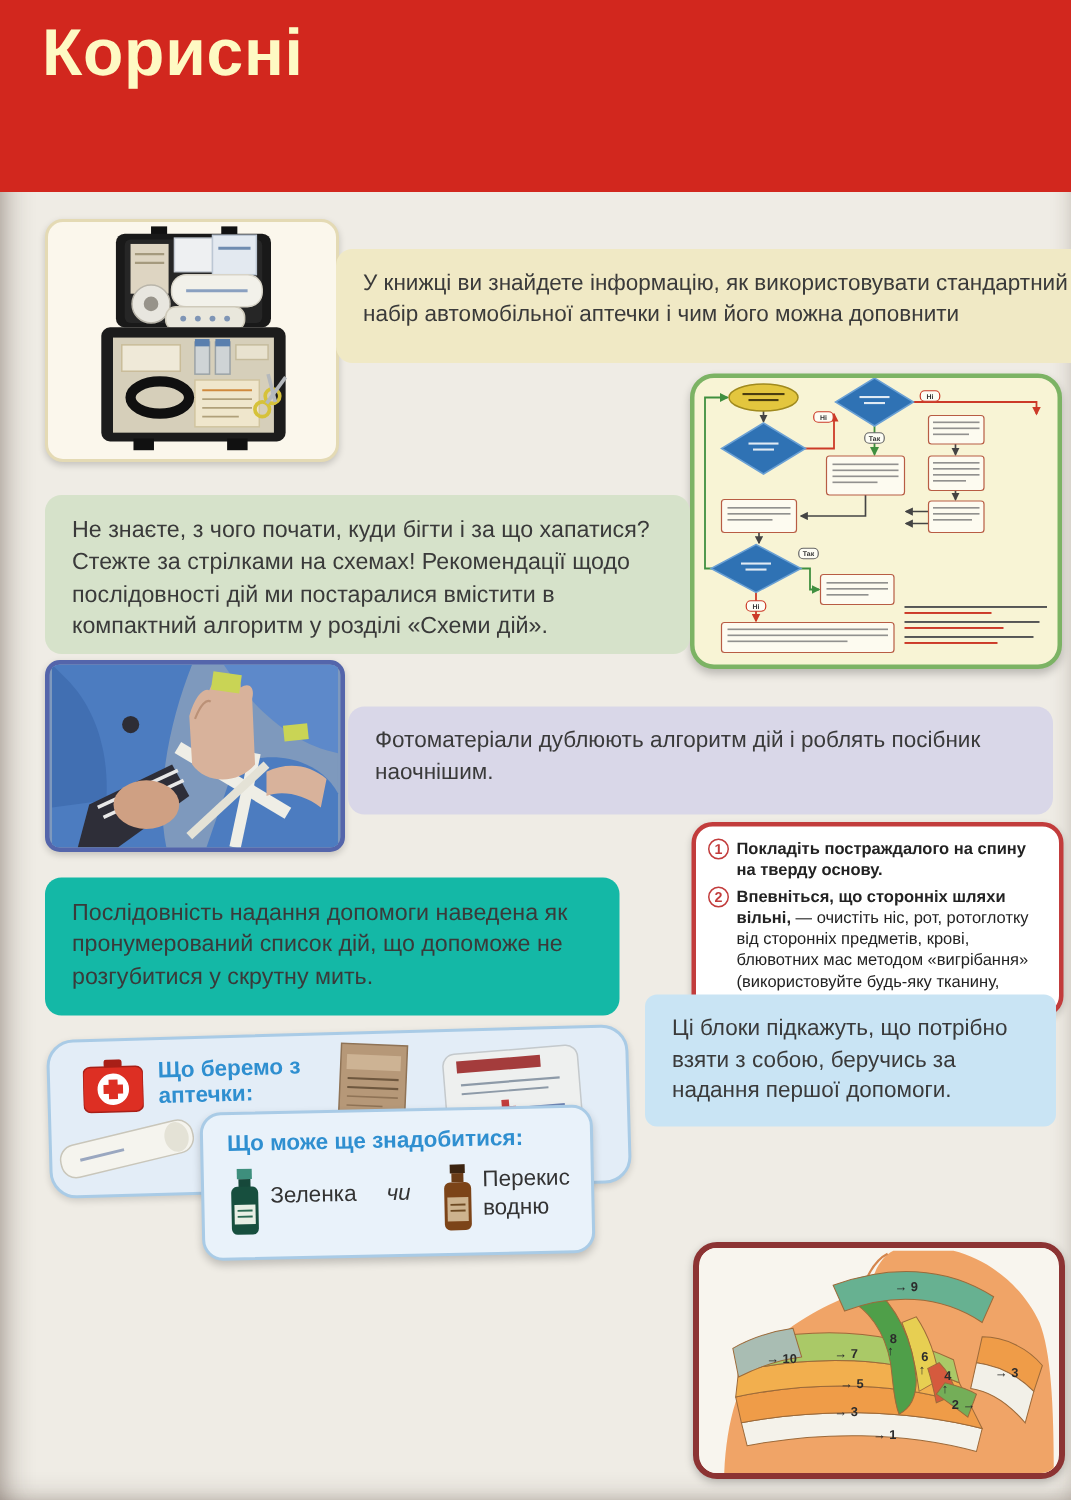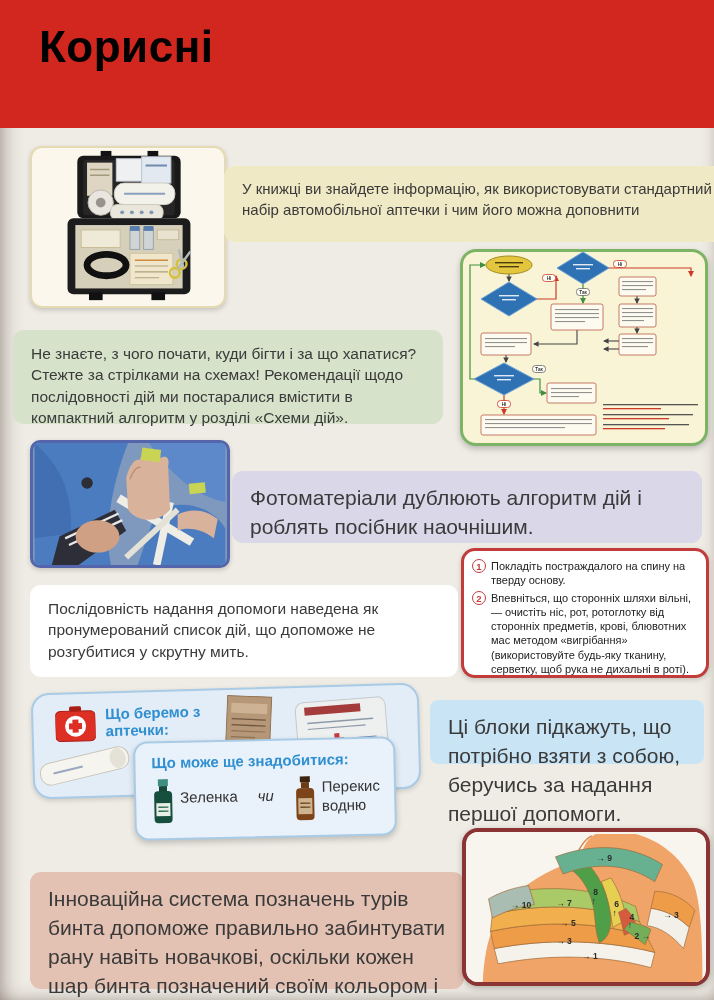--- a/index.html
+++ b/index.html
@@ -14,35 +14,35 @@
     box-shadow:inset 16px 0 20px -14px rgba(60,40,30,.45),
                inset -10px 0 14px -10px rgba(60,40,30,.20),
                inset 0 -14px 18px -14px rgba(60,40,30,.30);
   }
   
   .header{
     position:absolute;left:0;top:0;width:714px;height:128px;
     background:#d2271e;
   }
   .header h1{
-    margin:11px;padding:10px 0 0 28px;
-    font-size:44px;line-height:1.17;font-weight:bold;color:#000000;
+    margin:0;padding:10px 0 0 28px;
+    font-size:44px;line-height:1.17;font-weight:bold;color:#fef9c3;
     letter-spacing:.5px;
   }
   
   .note{
     position:absolute;border-radius:11px;
-    padding:13px 18px;font-size:21px;line-height:1.38;color:#3a3a3a;
+    padding:13px 18px;font-size:15px;line-height:1.38;color:#3a3a3a;
     box-sizing:border-box;
   }
   .note--yellow{left:224px;top:166px;width:540px;height:76px;background:#f0e9c5;font-size:15px;}
-  .note--green {left:13px; top:330px;width:430px;height:94px;background:#d6e2ca;font-size:15.5px;}
+  .note--green {left:30px; top:330px;width:430px;height:106px;background:#d6e2ca;font-size:15.5px;}
   .note--lav   {left:232px;top:471px;width:470px;height:72px;background:#d9d7e8;}
-  .note--pink  {left:30px; top:585px;width:428px;height:92px;background:#ffffff;font-size:15.5px;}
-  .note--blue  {left:430px;top:700px;width:274px;height:64px;background:#c9e4f4;border-radius:8px;}
+  .note--pink  {left:30px; top:585px;width:383px;height:92px;background:#14b8a6;font-size:15.5px;}
+  .note--blue  {left:430px;top:663px;width:274px;height:88px;background:#c9e4f4;border-radius:8px;}
   .note--pink2 {left:30px; top:872px;width:434px;height:117px;background:#e4c2b3;}
   
   .photo{position:absolute;box-sizing:border-box;overflow:hidden;}
   .photo--kit{
     left:30px;top:146px;width:196px;height:162px;border-radius:12px;
     background:#fbf7ec;border:2px solid #e4dab4;
     box-shadow:0 2px 5px rgba(0,0,0,.18);
   }
   .photo--hands{
     left:30px;top:440px;width:200px;height:128px;border-radius:10px;
@@ -66,21 +66,21 @@
     box-shadow:0 2px 5px rgba(0,0,0,.18);
   }
   .step{display:flex;margin-bottom:3px;}
   .step-num{
     flex:0 0 auto;width:14px;height:14px;margin:0 5px 0 0;
     border:1.6px solid #c23c3c;border-radius:50%;
     color:#c23c3c;font-weight:bold;font-size:9.5px;line-height:14px;
     text-align:center;box-sizing:border-box;
   }
   .step-text{margin:0;font-size:11px;line-height:1.3;color:#222;}
-  .step-text b{font-weight:normal;}
+  .step-text b{font-weight:bold;}
   
   .takebox{
     position:absolute;box-sizing:border-box;
     background:#e3edf7;border:2.5px solid #a9cbe6;border-radius:18px;
     box-shadow:0 2px 5px rgba(0,0,0,.14);
   }
   .takebox--outer{left:32px;top:688px;width:388px;height:106px;transform:rotate(-1.6deg);}
   .takebox--inner{
     left:134px;top:739px;width:262px;height:99px;transform:rotate(-1.2deg);
     background:#e9f2fa;border-radius:14px;z-index:5;
@@ -384,23 +384,20 @@
         </svg>
       </span>
       <span class="extra-label extra-label--wrap">Перекис водню</span>
     </div>
   </div>
 
   <div class="note note--blue">
     <span>Ці блоки підкажуть, що потрібно взяти з собою, беручись за надання першої допомоги.</span>
   </div>
 
-  <div class="note note--pink2">
-    <span>Інноваційна система позначень турів бинта допоможе правильно забинтувати рану навіть новачкові, оскільки кожен шар бинта позначений своїм кольором і не зливається з рештою, що дає змогу відстежити послідовність накладання.</span>
-  </div>
 
   <figure class="bandcard" style="margin:0;">
     <svg viewBox="0 0 248 157">
       <rect width="248" height="157" fill="#f8f5ee"></rect>
       <path d="M16,157 C18,112 30,80 56,60 C80,42 100,34 118,28 C120,16 126,6 134,2 L176,2 C200,8 224,26 236,52 C244,72 246,110 246,157 Z" fill="#f0a467"></path>
       <path d="M112,30 C116,18 122,8 130,4" fill="none" stroke="#d4854c" stroke-width="1.5"></path>
       <path d="M30,100 C45,88 60,82 76,80" fill="none" stroke="#e09155" stroke-width="1.2" opacity=".7"></path>
 
       <g stroke="#9c6a3a" stroke-width=".7">
         <path d="M28,122 C80,112 140,112 196,126 L192,142 C140,128 84,128 32,138 Z" fill="#f4f2ea"></path>

